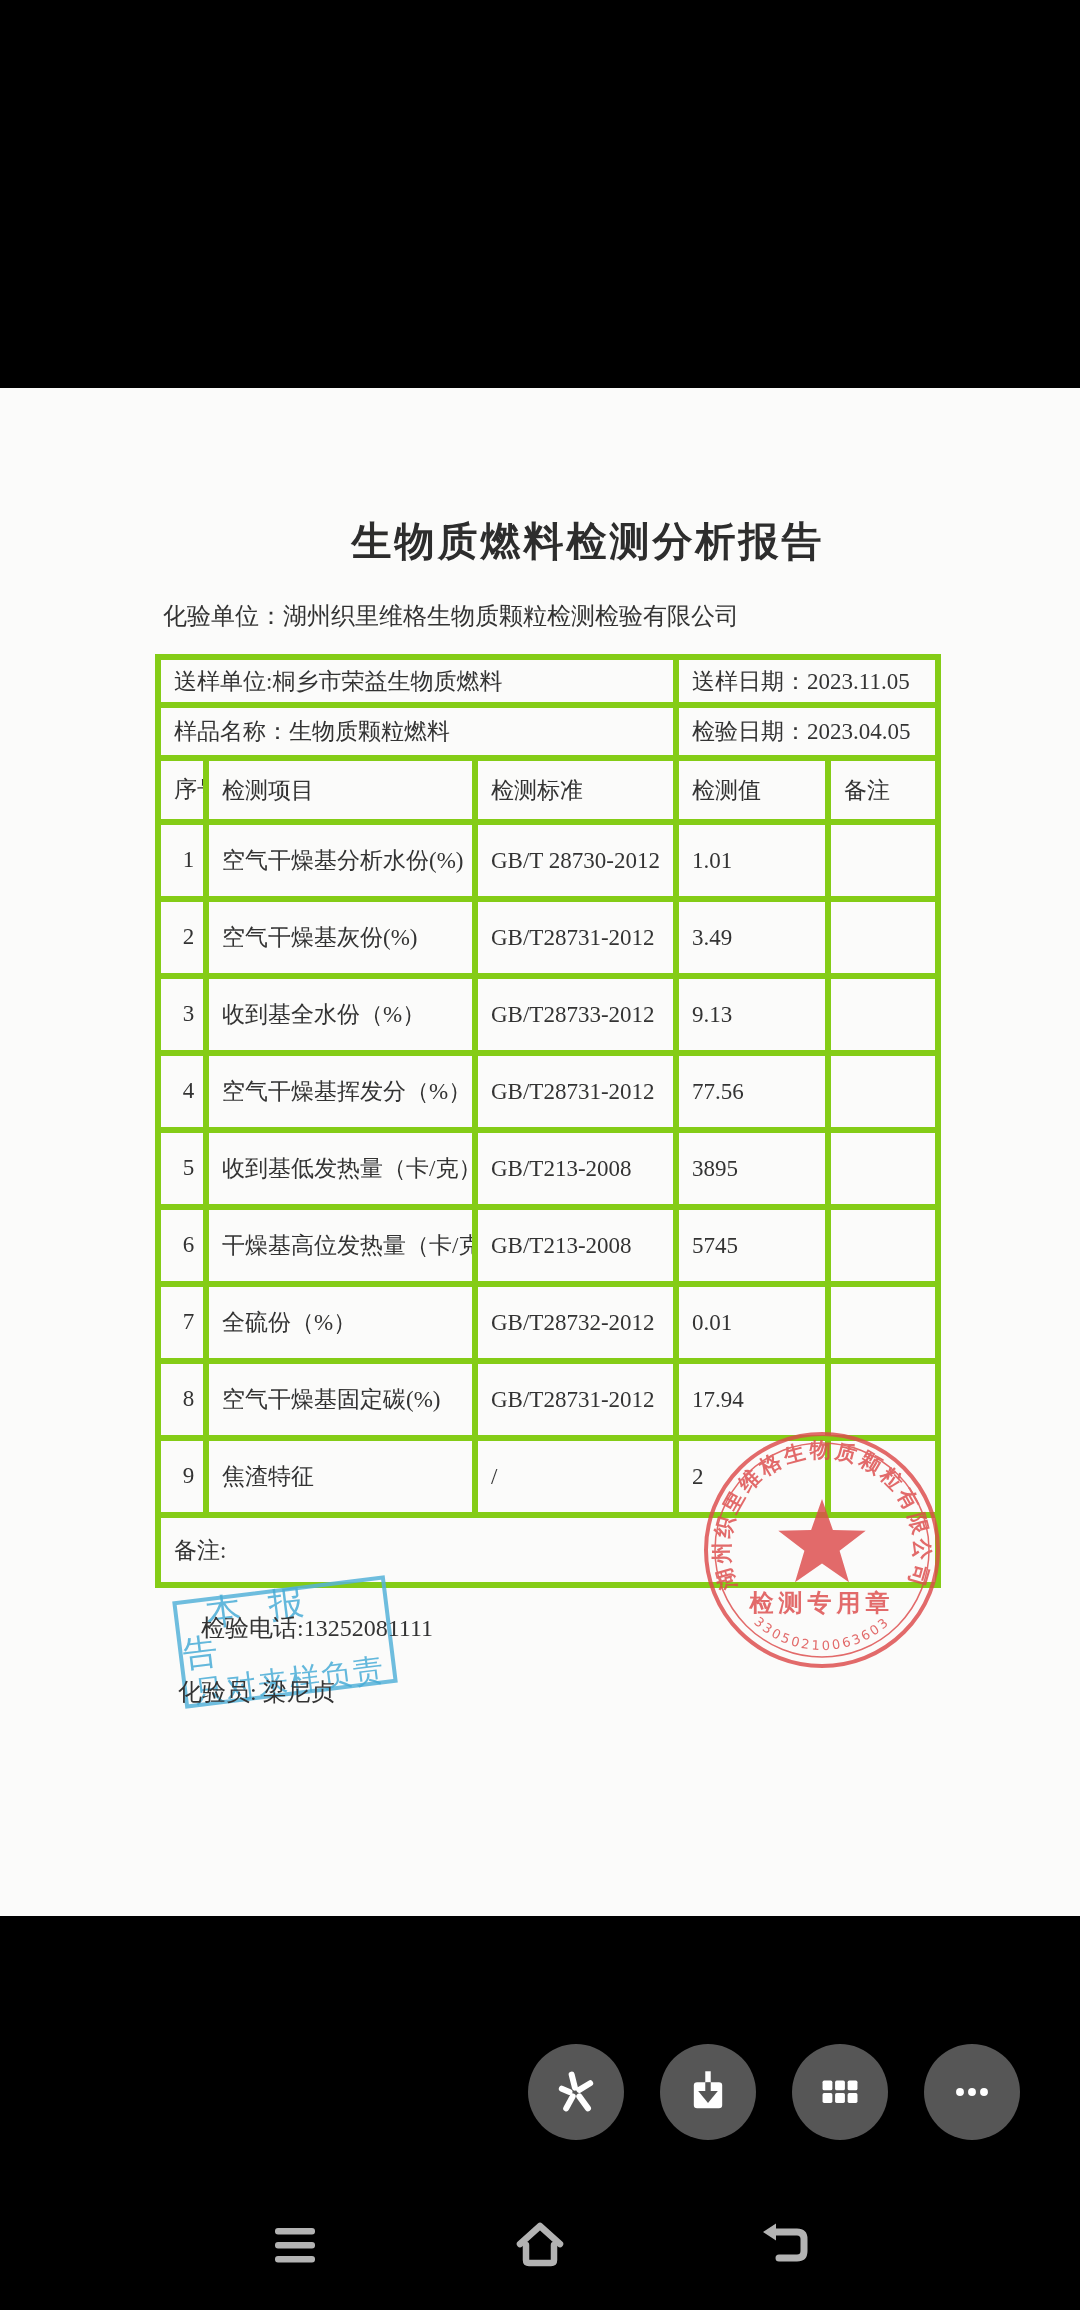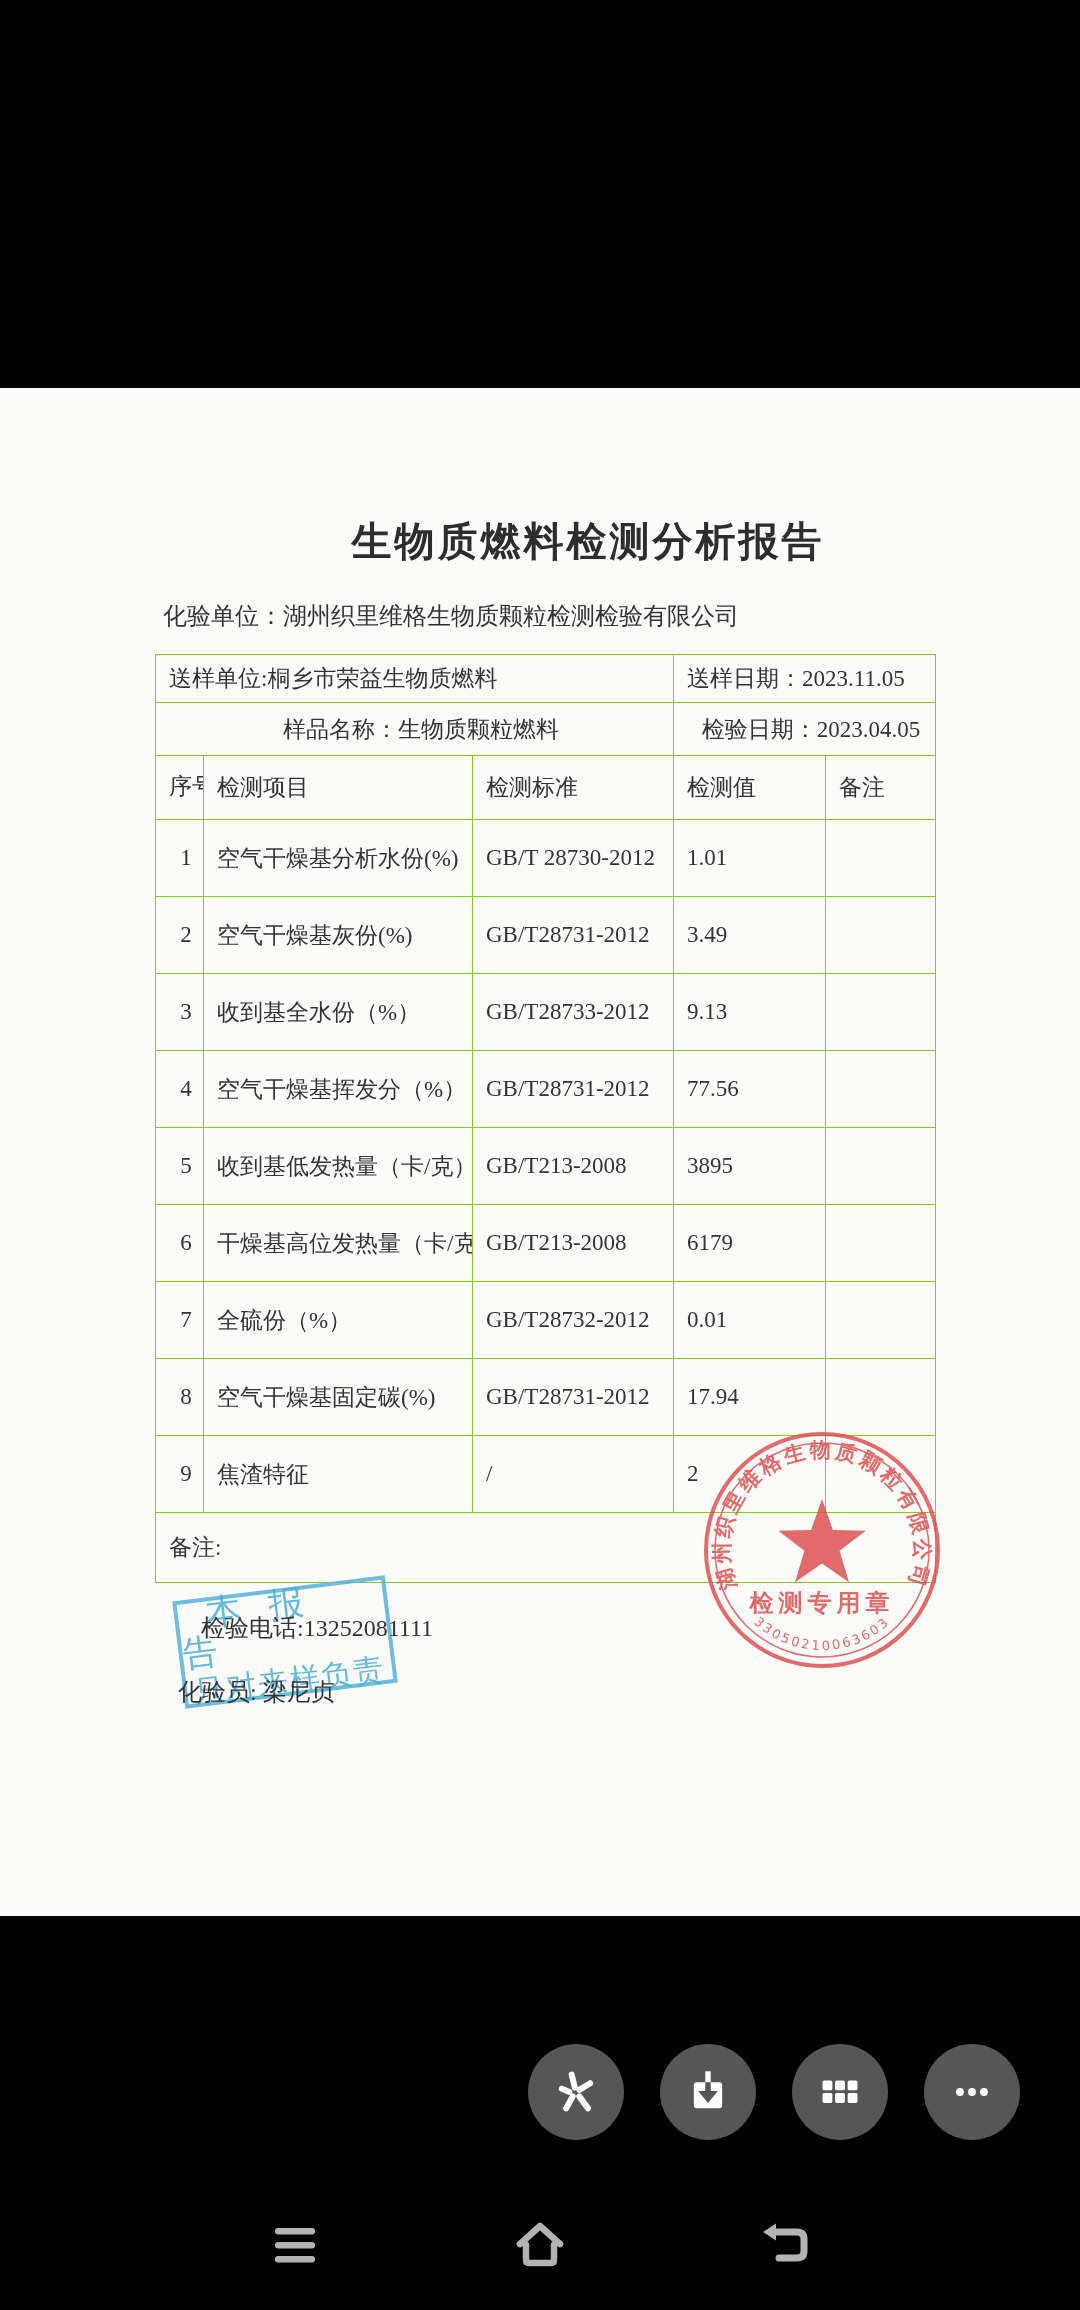--- a/index.html
+++ b/index.html
@@ -5,23 +5,23 @@
   html,body{margin:0;padding:0;background:#000;}
   .screen{position:relative;width:1080px;height:2310px;background:#000;overflow:hidden;
           font-family:"Liberation Serif","DejaVu Serif",serif;}
   
   .page{position:absolute;left:0;top:388px;width:1080px;height:1528px;background:#fbfbfa;}
   .title{position:absolute;left:0;top:126px;width:100%;text-align:center;
          font-size:40px;font-weight:bold;color:#2d2d2d;letter-spacing:3px;margin:0;padding-left:48px;}
   .lab-line{position:absolute;left:163px;top:212px;font-size:24px;color:#333;}
   table.report{position:absolute;left:155px;top:266px;width:780px;border-collapse:collapse;
                table-layout:fixed;color:#333;font-size:23px;}
-  table.report td{border:1px solid #84cc16;padding:0 0 0 13px;overflow:hidden;white-space:nowrap;}
+  table.report td{border:6px solid #84cc16;padding:0 0 0 13px;overflow:hidden;white-space:nowrap;}
   td.idx{text-align:center;padding:0;white-space:normal;line-height:1.15;}
-  tr.r-info1{height:48px;} tr.r-info2{height:53px;text-align:center;} tr.r-head{height:64px;}
+  tr.r-info1{height:48px;} tr.r-info2{height:53px;} tr.r-head{height:64px;}
   tr.r-data{height:77px;} tr.r-remark{height:70px;}
   td.date-cell{padding-left:19px;}
   td.remark-cell{padding-left:14px;}
   
   .blue-stamp{position:absolute;left:178px;top:1200px;width:206px;height:100px;
               border:4px solid rgba(85,178,216,.85);transform:rotate(-7deg);
               color:rgba(72,172,214,.85);display:flex;flex-direction:column;
               justify-content:center;align-items:center;background:transparent;}
   .blue-stamp .l1{font-size:35px;letter-spacing:28px;text-indent:28px;line-height:1.1;}
   .blue-stamp .l2{font-size:30px;letter-spacing:2px;line-height:1.2;}
@@ -107,21 +107,21 @@
           <td class="idx">5</td>
           <td>收到基低发热量（卡/克）</td>
           <td>GB/T213-2008</td>
           <td>3895</td>
           <td></td>
         </tr>
         <tr class="r-data">
           <td class="idx">6</td>
           <td>干燥基高位发热量（卡/克）</td>
           <td>GB/T213-2008</td>
-          <td>6179</td>
+          <td>5745</td>
           <td></td>
         </tr>
         <tr class="r-data">
           <td class="idx">7</td>
           <td>全硫份（%）</td>
           <td>GB/T28732-2012</td>
           <td>0.01</td>
           <td></td>
         </tr>
         <tr class="r-data">

